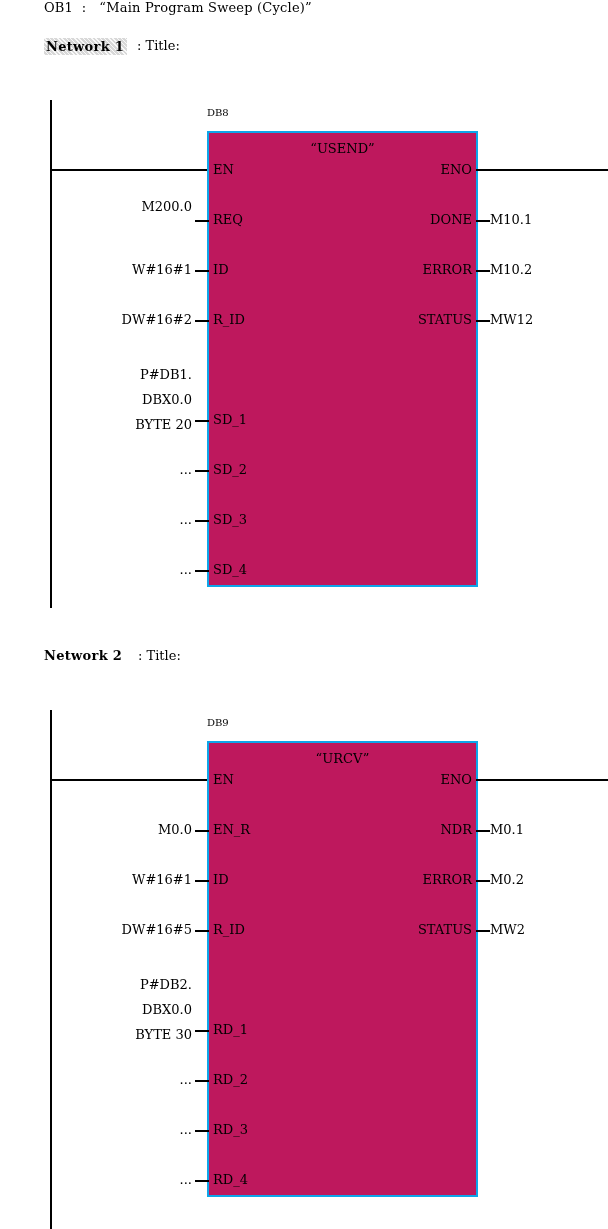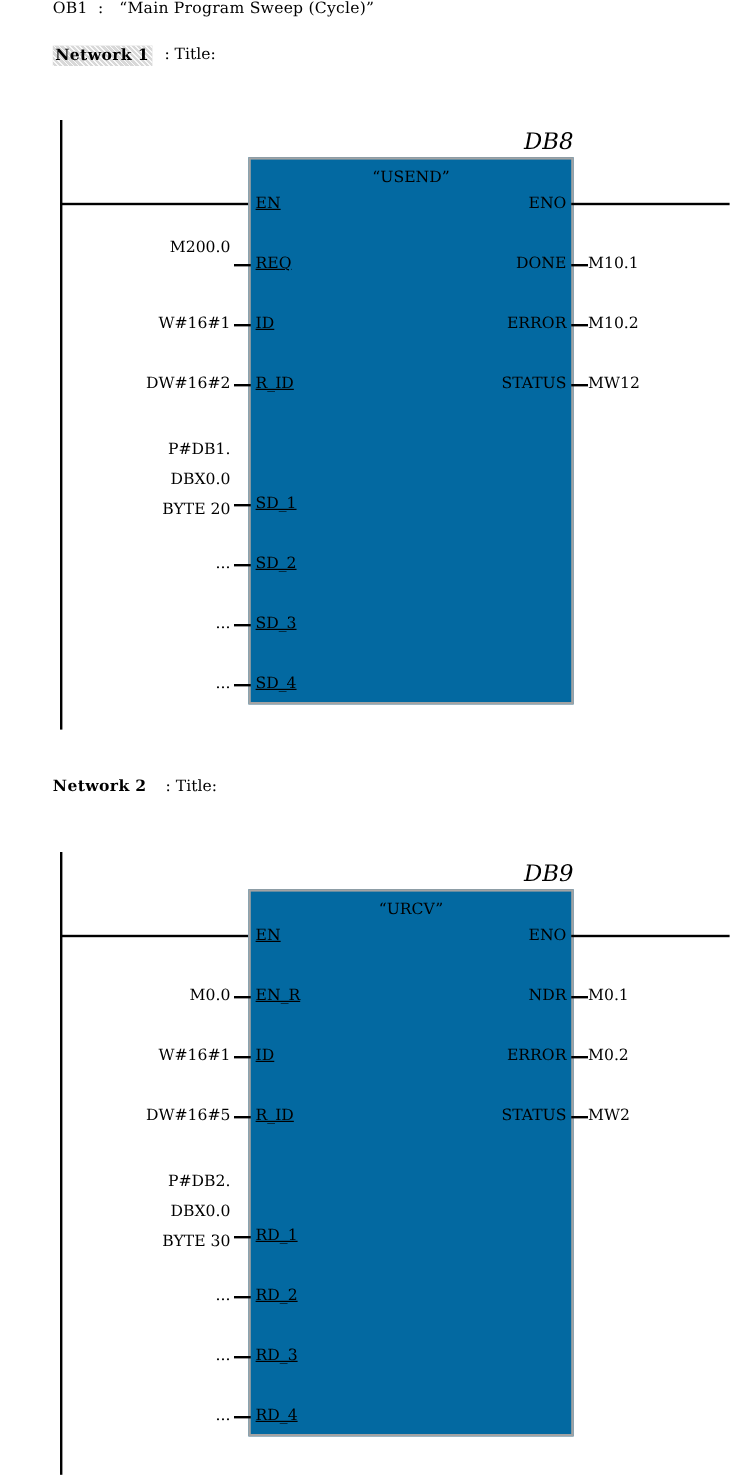--- a/index.html
+++ b/index.html
@@ -78,44 +78,42 @@
   }
   .powerrail {
     position: absolute;
     background: #000;
   }
   .rail-v { width: 2px; }
   .rail-h { height: 2px; }
 
   .db-name {
     position: absolute;
-    font-size: 19px;
-    text-align: right;
-    white-space: pre;
-    font-style: italic;
+    font-size: 10px;
+    text-align: left;
+    white-space: pre;
   }
   .fb-box {
     position: absolute;
-    border: 2px solid #a3a3a3;
+    border: 2px solid #0ea5e9;
     box-sizing: border-box;
-    background: #0369a1;
+    background: #be185d;
   }
   .fb-name {
     position: absolute;
     width: 100%;
     text-align: center;
     font-size: 13px;
     white-space: pre;
   }
   .pin-left {
     position: absolute;
     font-size: 13px;
     white-space: pre;
     text-align: left;
-    text-decoration: underline;
   }
   .pin-right {
     position: absolute;
     font-size: 13px;
     white-space: pre;
     text-align: right;
   }
   .param-left {
     position: absolute;
     font-size: 13px;

